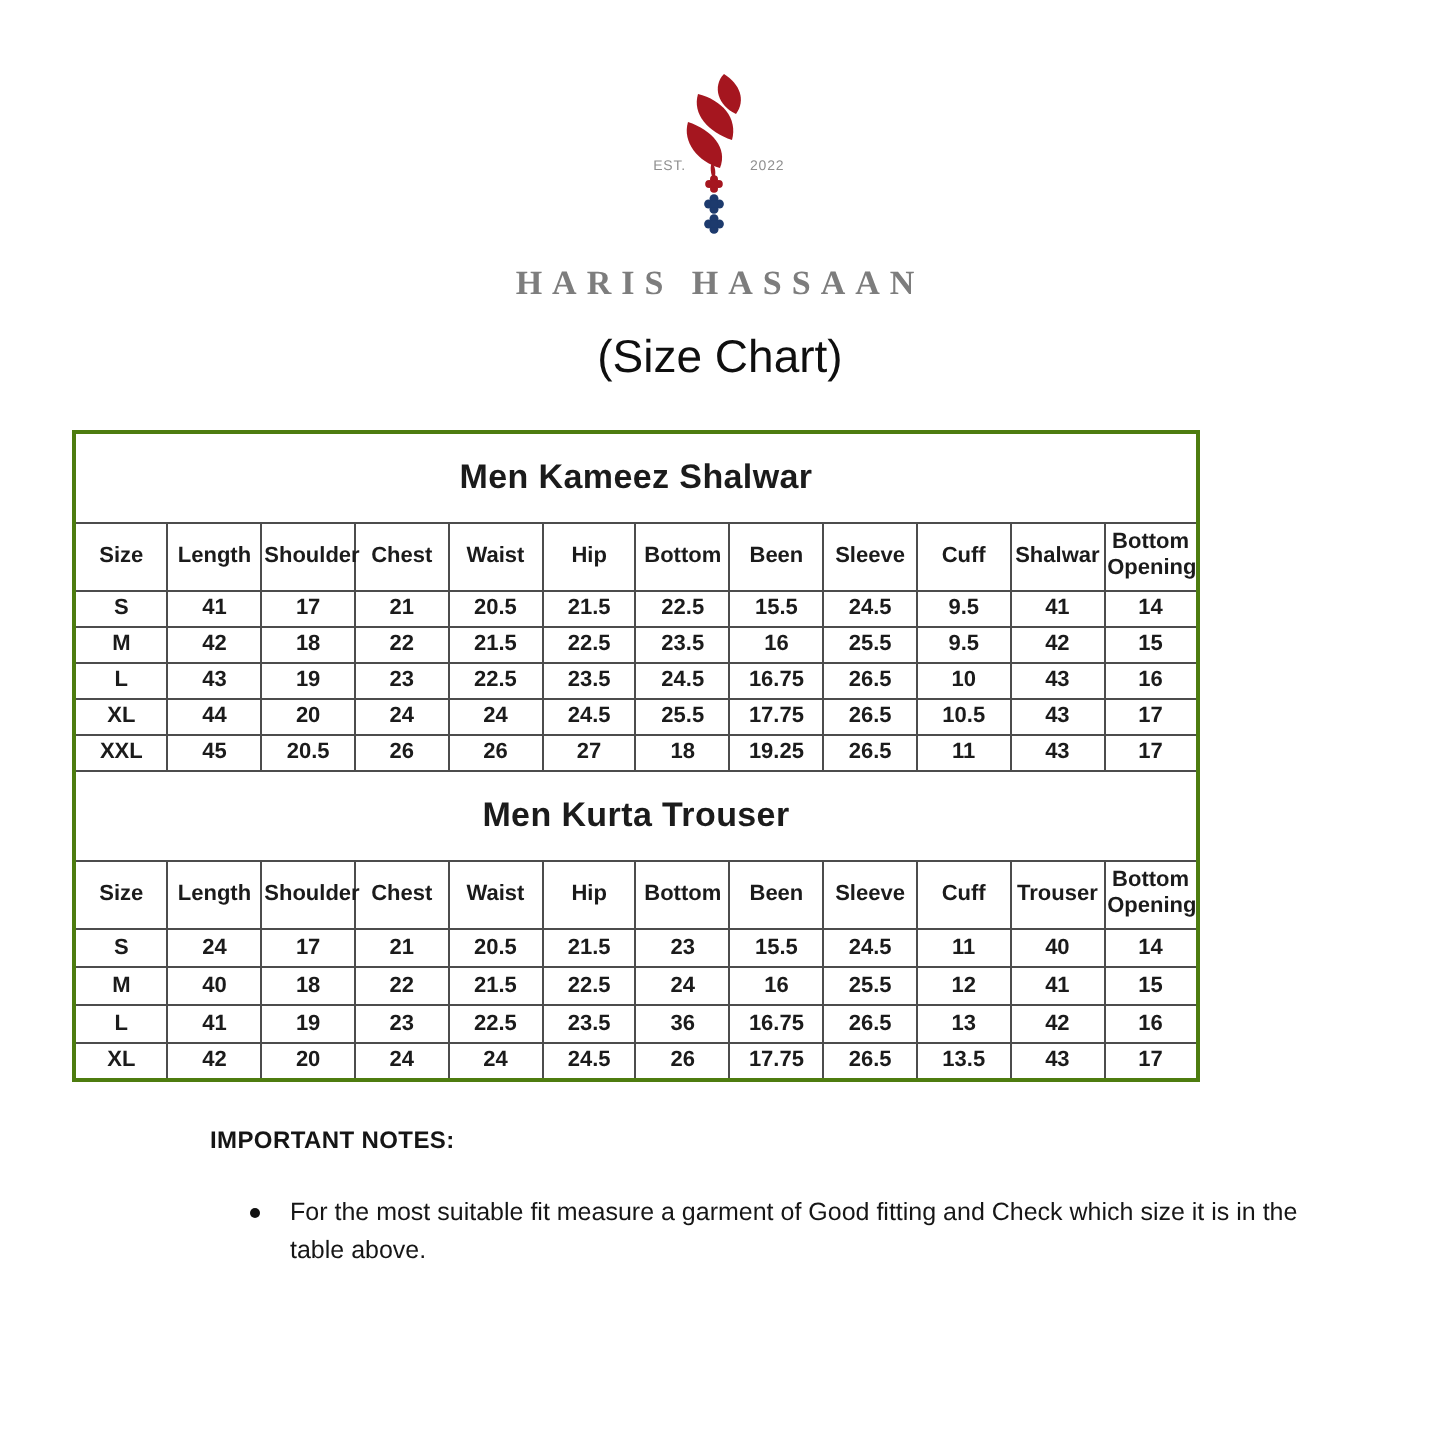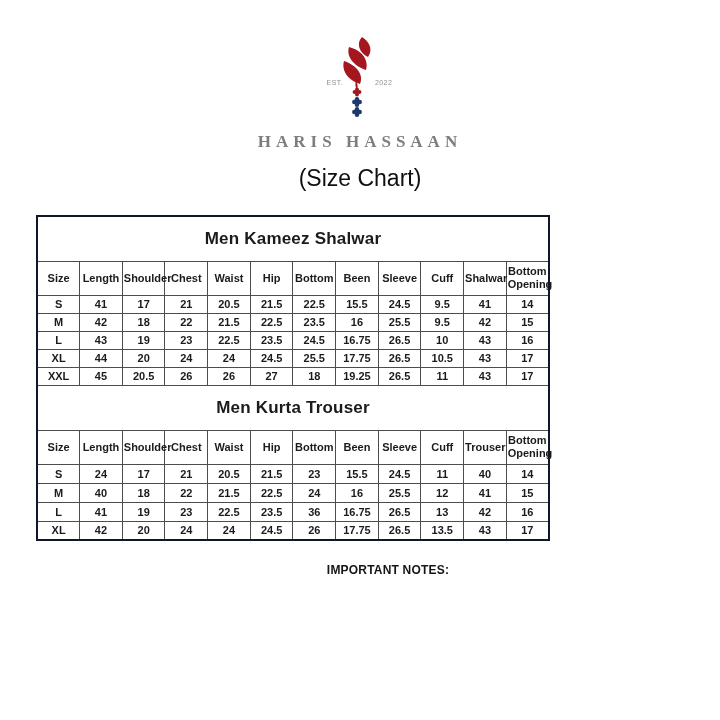--- a/index.html
+++ b/index.html
@@ -36,23 +36,23 @@
   .size-chart-title {
     margin-top: 13px;
     text-align: center;
     font-size: 23px;
     font-weight: 400;
     color: #0f0f0f;
   }
   .table-area { margin: 23px 0 0 36px; }
   table.size-table {
     border-collapse: collapse;
-    width: 514px;
+    width: 564px;
     table-layout: fixed;
-    border: 2px solid #0f172a;
+    border: 2px solid #4d7c0f;
     padding-left: 17px;
   }
   table.size-table td, table.size-table th {
     border: 1px solid #4c4c4c;
     text-align: center;
     vertical-align: middle;
     padding: 0 1px;
     color: #1b1b1b;
   }
   tr.title-row td {
@@ -75,21 +75,20 @@
   tr.data-row.tbl-1 td { height: 19px; }
   .notes {
     margin: 22px 0 0 105px;
     width: 566px;
   }
   .notes-heading {
     font-size: 12px;
     font-weight: 700;
     letter-spacing: 0.2px;
     color: #151515;
-    text-align: center;
   }
   .notes-list {
     list-style: none;
     margin: 20px 0 0 0;
     padding: 0 0 0 17px;
     width: 545px;
   }
   .notes-list li {
     position: relative;
     padding-left: 23px;
@@ -315,14 +314,15 @@
           <td>43</td>
           <td>17</td>
         </tr>
       </tbody>
   </table>
 </div>
 
 <div class="notes">
   <div class="notes-heading">IMPORTANT NOTES:</div>
   <ul class="notes-list" id="notes-list">
+      <li>For the most suitable fit measure a garment of Good fitting and Check which size it is in the table above.</li>
     </ul>
 </div>
 
 </body></html>

